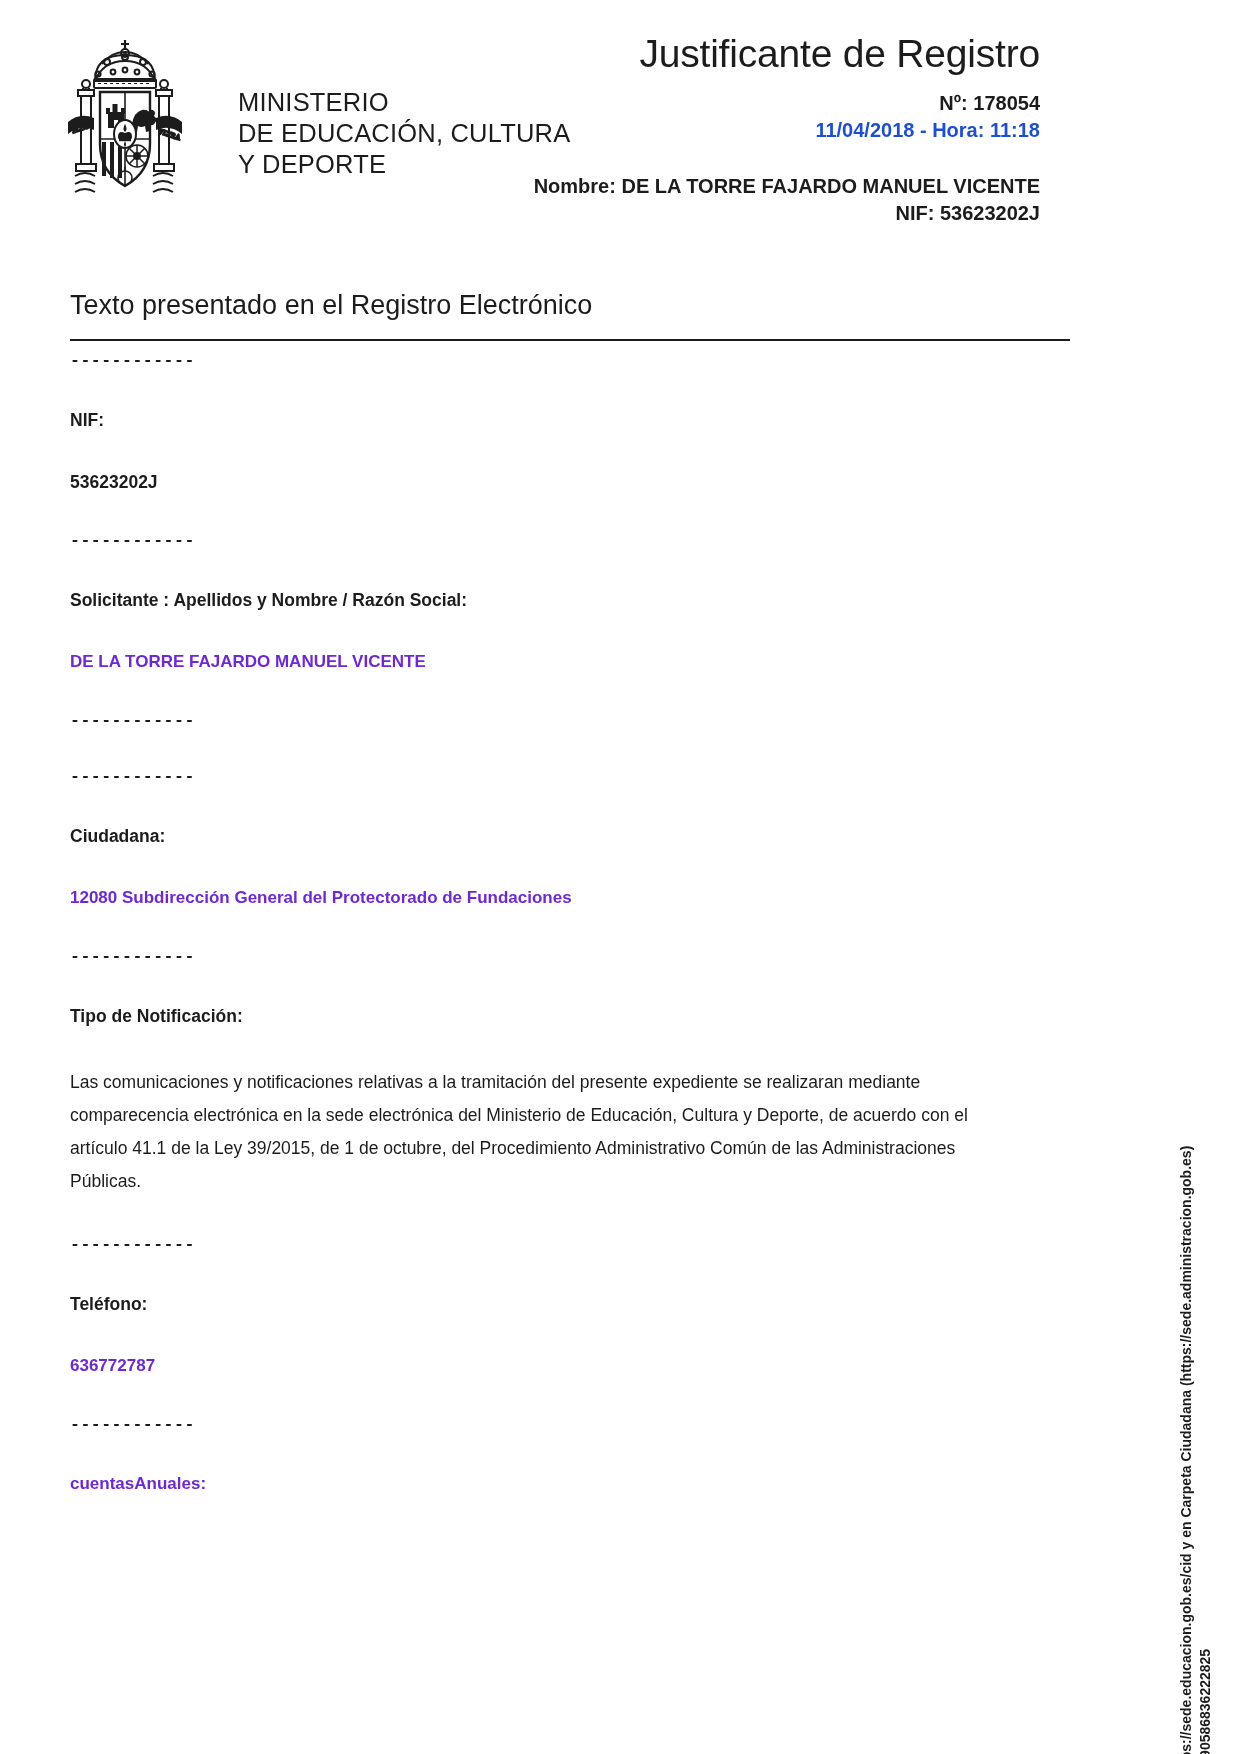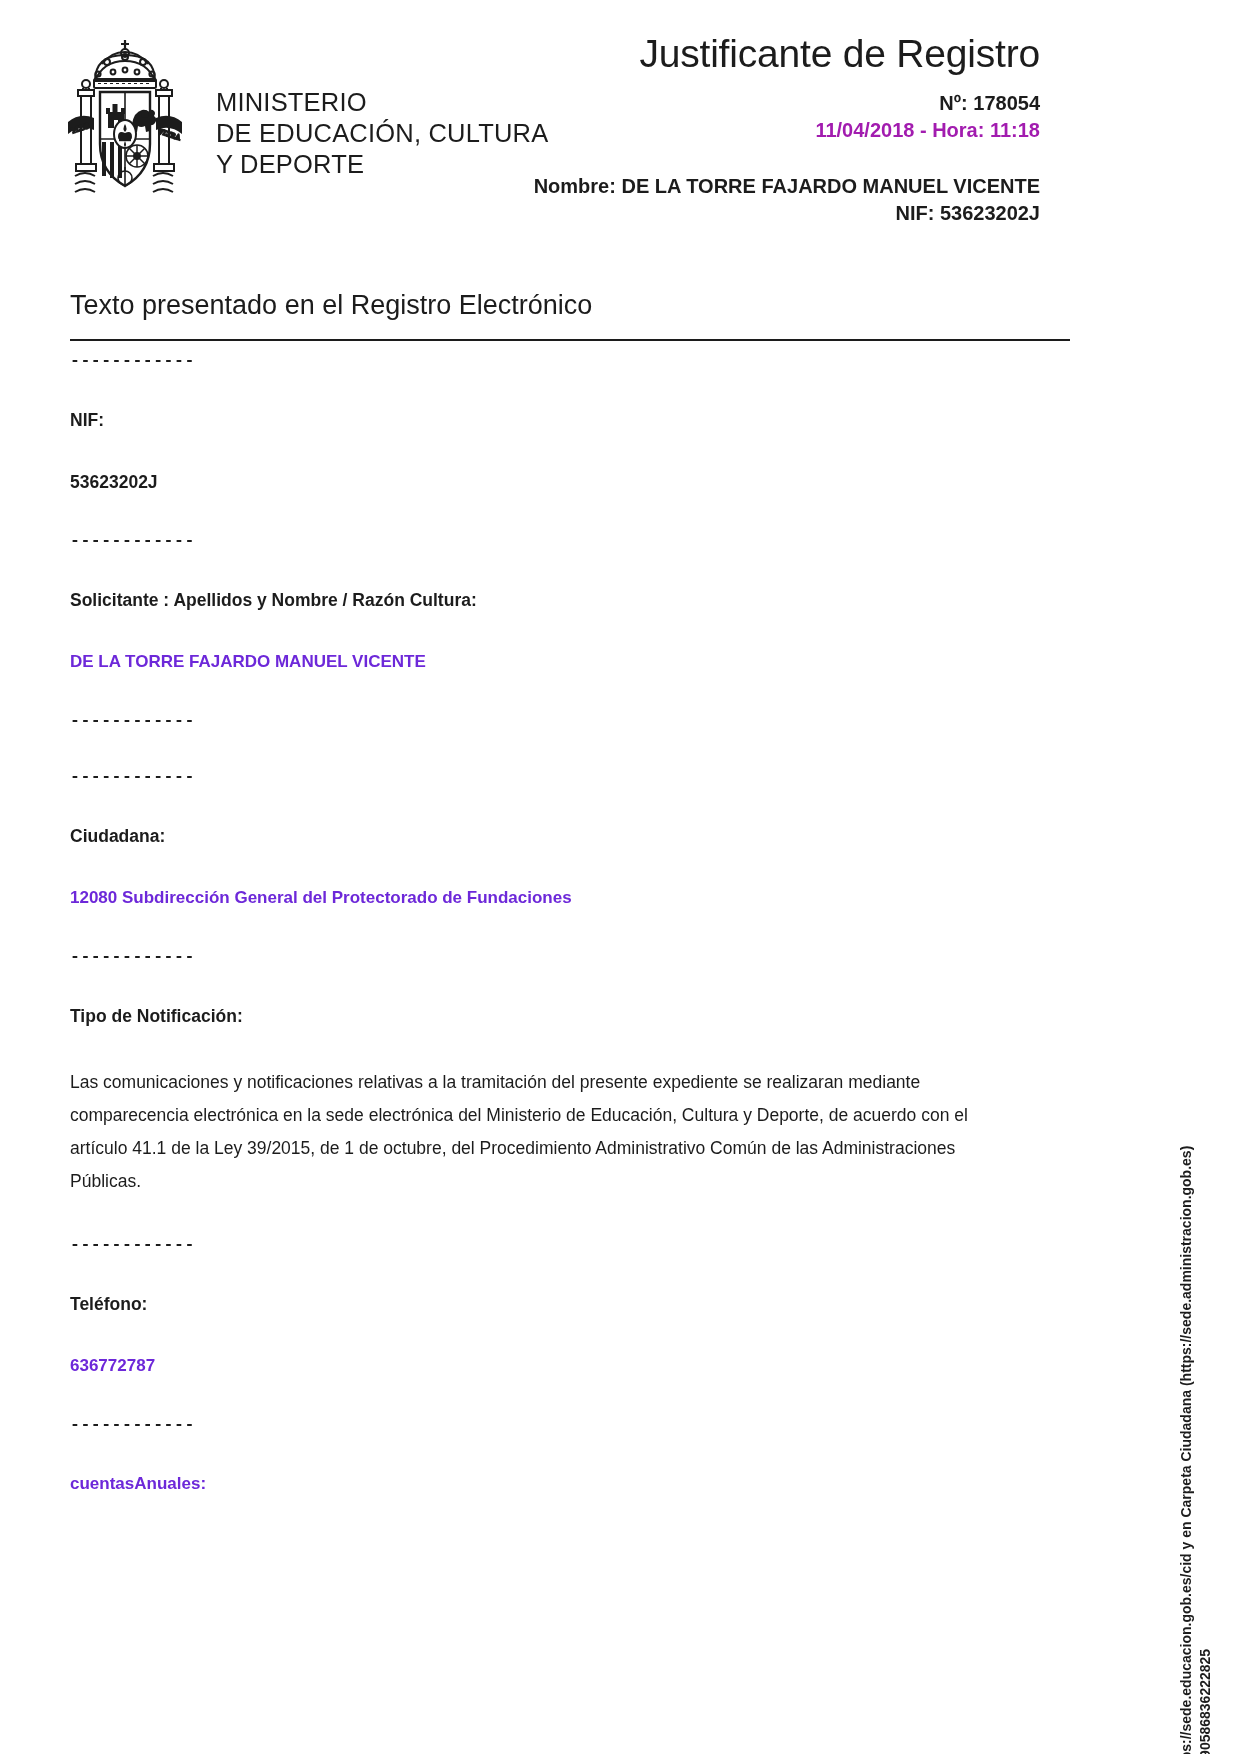--- a/index.html
+++ b/index.html
@@ -34,21 +34,21 @@
     position: absolute;
     left: 40px;
     top: 4px;
     width: 170px;
     height: 165px;
   }
   .crest svg { display: block; width: 170px; height: 165px; }
 
   .ministry {
     position: absolute;
-    left: 216px;
+    left: 238px;
     top: 57px;
     font-size: 25.5px;
     line-height: 31px;
     letter-spacing: 0.2px;
     color: #1c1c1c;
     font-weight: 400;
     white-space: pre-line;
   }
 
   .header-right {
@@ -70,21 +70,21 @@
     font-size: 20px;
     line-height: 27px;
     font-weight: bold;
     color: #1c1c1c;
     margin-top: 12px;
   }
   .doc-date {
     font-size: 20px;
     line-height: 27px;
     font-weight: bold;
-    color: #a21caf;
+    color: #1d4ed8;
   }
   .doc-name {
     font-size: 20px;
     line-height: 28px;
     font-weight: bold;
     color: #1c1c1c;
     margin-top: 28px;
   }
   .doc-nif {
     font-size: 20px;
@@ -298,21 +298,21 @@
 
     <div class="row">
       <div class="label">53623202J</div>
     </div>
 
     <div class="row">
       <div class="sep">------------</div>
     </div>
 
     <div class="row">
-      <div class="label">Solicitante : Apellidos y Nombre / Razón Cultura:</div>
+      <div class="label">Solicitante : Apellidos y Nombre / Razón Social:</div>
     </div>
 
     <div class="row">
       <div class="value">DE LA TORRE FAJARDO MANUEL VICENTE</div>
     </div>
 
     <div class="row">
       <div class="sep">------------</div>
     </div>
 

